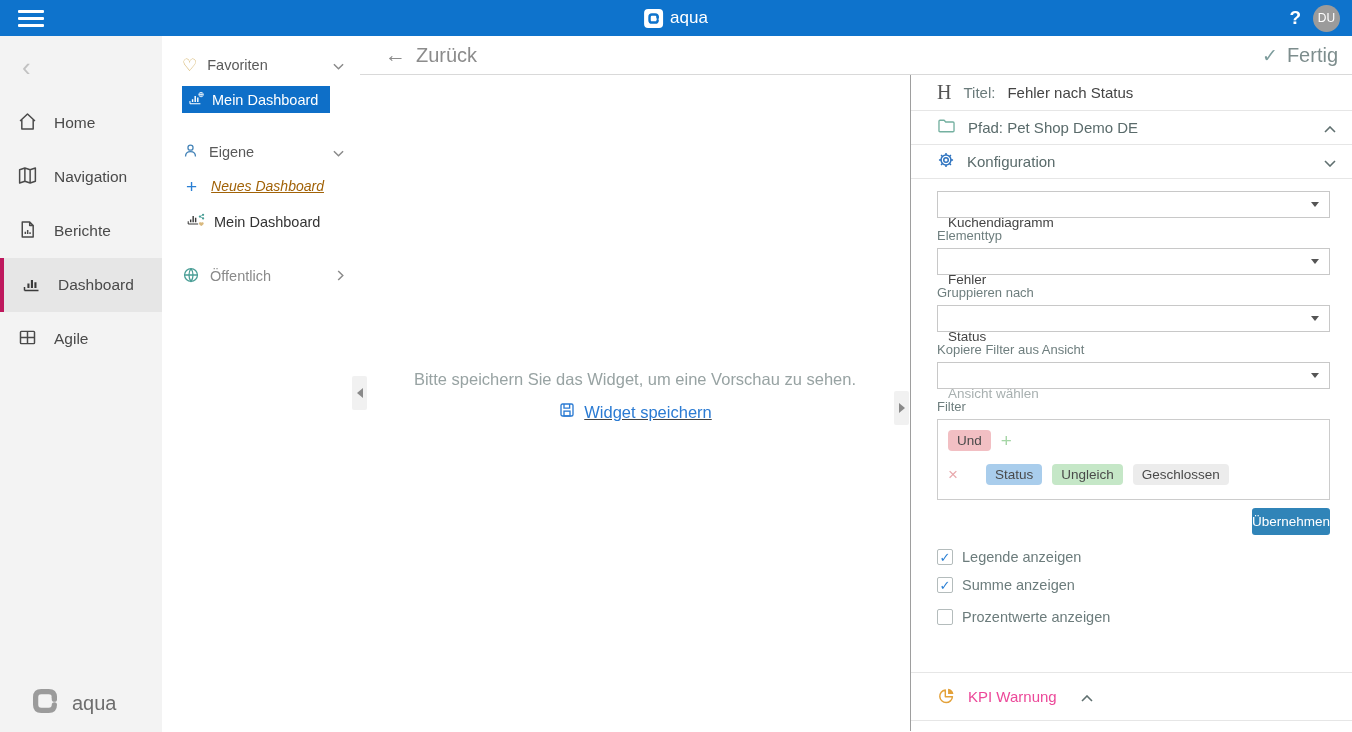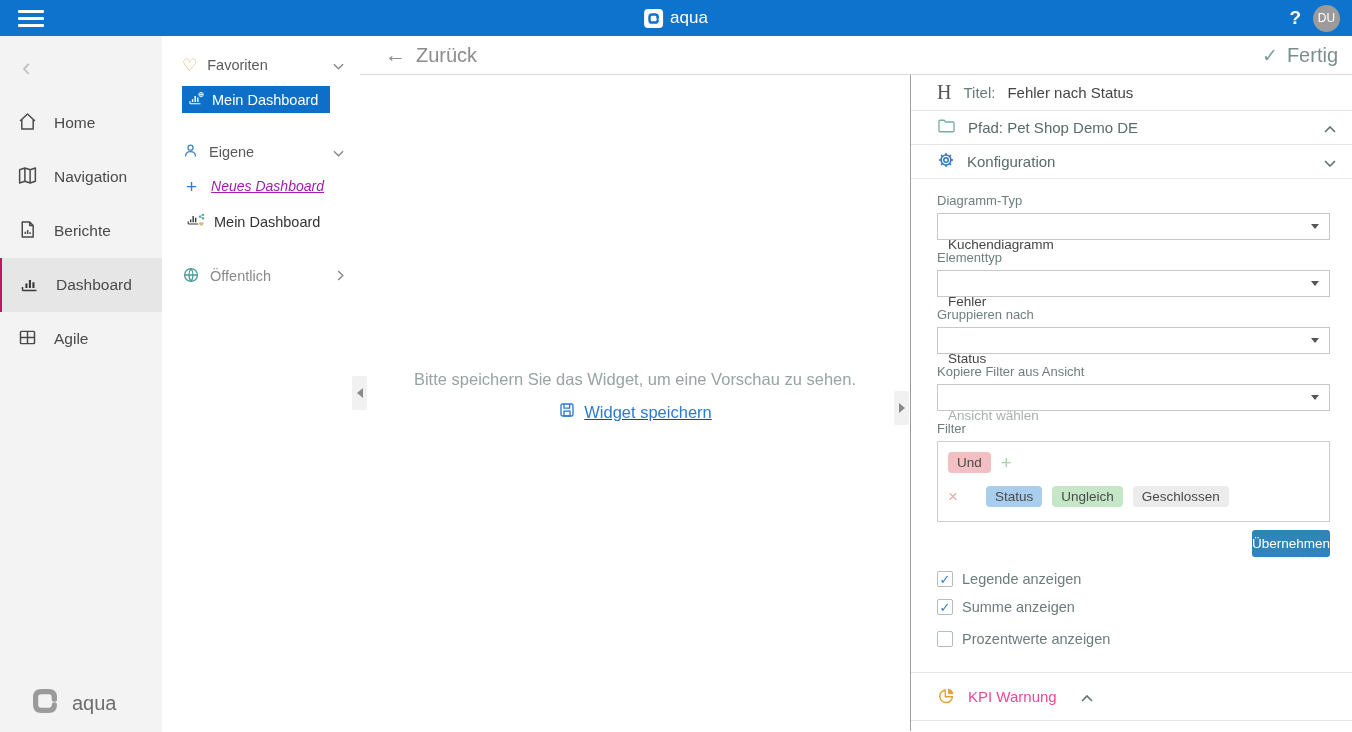--- a/index.html
+++ b/index.html
@@ -19,38 +19,38 @@
   .avatar { width:27px; height:27px; border-radius:50%; background:#9b9b9b; color:#fff; font-size:12px;
             display:flex; align-items:center; justify-content:center; cursor:pointer; }
   .brand-text { color:#fff; font-size:17px; }
 
   
   .sidebar { position:absolute; top:36px; left:0; width:162px; height:696px; background:#f3f3f3; }
   .sb-collapse { position:absolute; top:18px; left:22px; color:#c2c2c2; font-size:26px; cursor:pointer; line-height:1; }
   .nav-list { position:absolute; top:60px; left:0; width:100%; }
   .nav-item { display:flex; align-items:center; height:54px; padding-left:12px; gap:16px;
               color:#4a4a4a; font-size:15.5px; cursor:pointer; border-left:5px solid transparent; }
-  .nav-item.active { background:#e6e6e6; border-left:2px solid #be185d; padding-left:17px; }
+  .nav-item.active { background:#e6e6e6; border-left:4px solid #be185d; padding-left:17px; }
   .nav-item svg { flex:0 0 auto; }
   .sidebar-footer { position:absolute; bottom:12px; left:28px; display:flex; align-items:center; gap:10px; }
   .sidebar-footer .logo-text { color:#6e6e6e; font-size:20px; }
 
   
   .dash-panel { position:absolute; top:36px; left:162px; width:198px; height:696px; background:#fff; }
   .dp-row { display:flex; align-items:center; gap:10px; padding-left:20px; padding-right:16px; cursor:pointer; }
   .dp-header { height:30px; color:#5a5a5a; font-size:14.5px; }
   .dp-header .spacer { flex:1; }
   .fav-header { margin-top:14px; }
   .heart { color:#d4b36a; font-size:17px; line-height:1; }
   .fav-selected { margin:6px 0 0 20px; width:148px; height:27px; background:#0e6fc8; color:#fff;
                   display:flex; align-items:center; gap:7px; padding-left:6px; font-size:14.5px; cursor:pointer; }
   .own-header { margin-top:24px; }
   .new-dash { margin-top:6px; height:26px; display:flex; align-items:center; gap:14px; padding-left:24px; cursor:pointer; }
   .new-dash .plus { color:#2a7fd4; font-size:19px; line-height:1; }
-  .new-dash .lbl { font-style:italic; text-decoration:underline; color:#a21caf; font-size:14px; }
+  .new-dash .lbl { font-style:italic; text-decoration:underline; color:#a16207; font-size:14px; }
   .own-item { margin-top:10px; height:26px; display:flex; align-items:center; gap:8px; padding-left:24px;
               color:#333; font-size:14.5px; cursor:pointer; }
   .public-header { margin-top:26px; color:#8a8a8a; }
   .chev { color:#8a8a8a; }
 
   
   .content { position:absolute; top:36px; left:360px; width:992px; height:696px; }
   .content-header { height:39px; border-bottom:1px solid #d9d9d9; display:flex; align-items:center;
                     justify-content:space-between; padding:0 14px 0 25px; }
   .back-link { display:flex; align-items:center; gap:10px; color:#8c8c8c; font-size:20px; cursor:pointer; }
@@ -342,21 +342,20 @@
           <span>Konfiguration</span>
           <span class="grow"></span>
           <span class="sec-chev">
             <svg width="12" height="7" viewBox="0 0 12 7" fill="none" stroke="#607070" stroke-width="1.6">
                 <path d="M1 1 L6 6 L11 1"></path>
               </svg>
           </span>
         </div>
 
         <div class="cfg-form">
-          <div class="field-label" style="margin-top:2px;">Diagramm-Typ</div>
           <div class="select">
             <span class="grow">Kuchendiagramm</span>
             <span class="caret"></span>
           </div>
 
           <div class="field-label">Elementtyp</div>
           <div class="select">
             <span class="grow">Fehler</span>
             <span class="caret"></span>
           </div>

